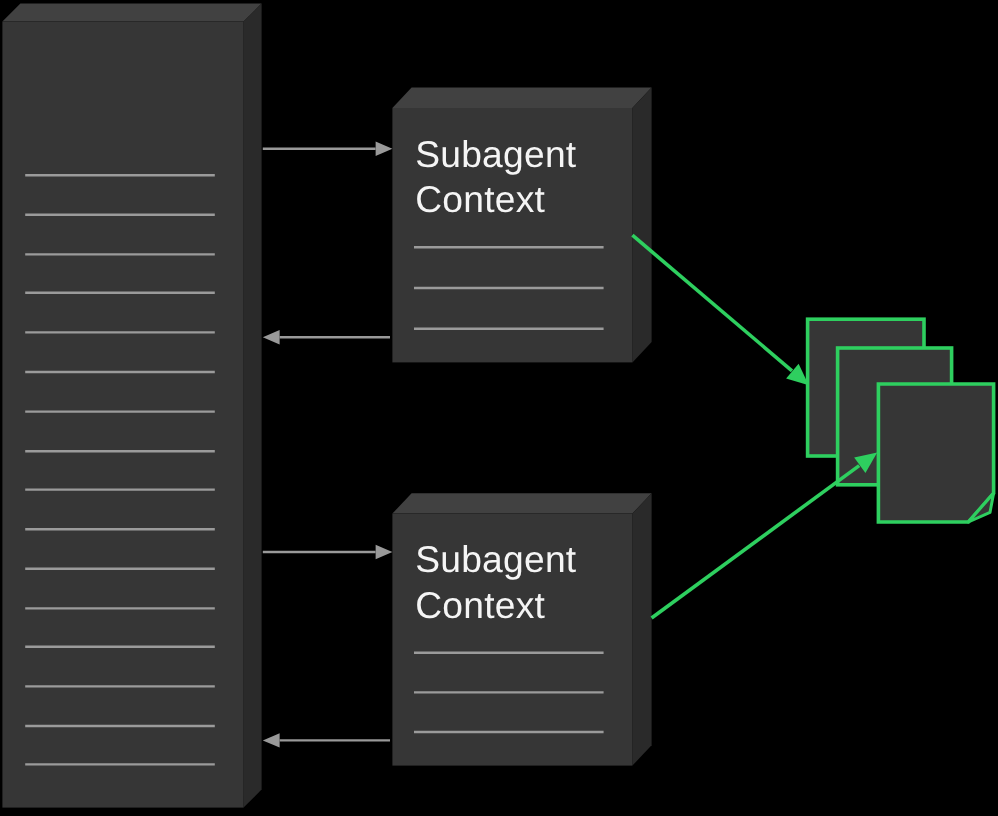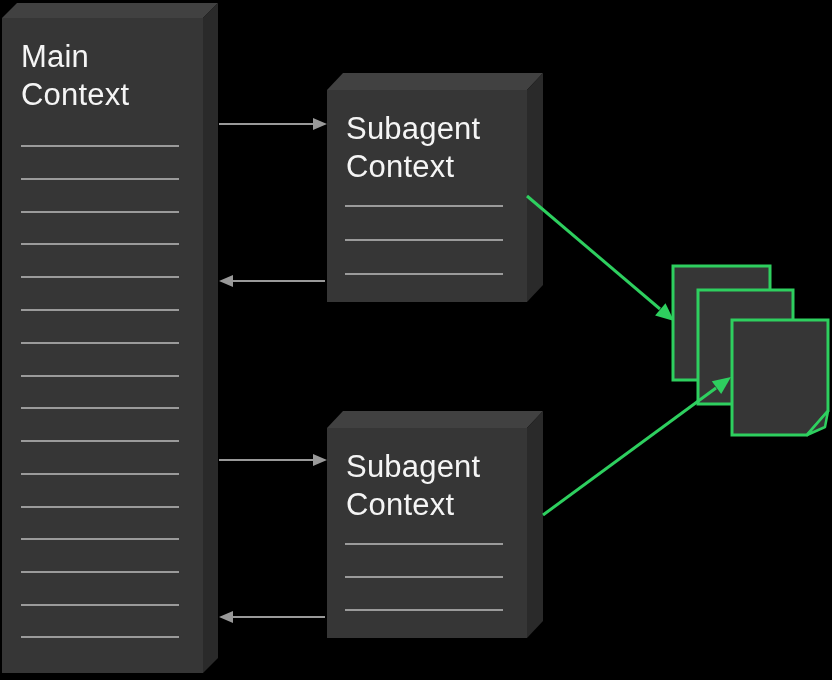--- a/index.html
+++ b/index.html
@@ -124,18 +124,17 @@
     <g>
       <line class="gline" x1="527" y1="196" x2="660" y2="309"></line>
       <polygon class="ghead-green" points="674,321 655.1,315.4 665.5,303.2"></polygon>
     </g>
     <g>
       <line class="gline" x1="543" y1="515" x2="716" y2="388"></line>
       <polygon class="ghead-green" points="731,377 711.8,381.2 721.2,394.1"></polygon>
     </g>
   </svg>
 
-  <div class="box-label" id="main-label">Main Context</div>
 
   <div class="box-label" id="sub1-label">Subagent Context</div>
 
   <div class="box-label" id="sub2-label">Subagent Context</div>
 </div>
 
 </body></html>

